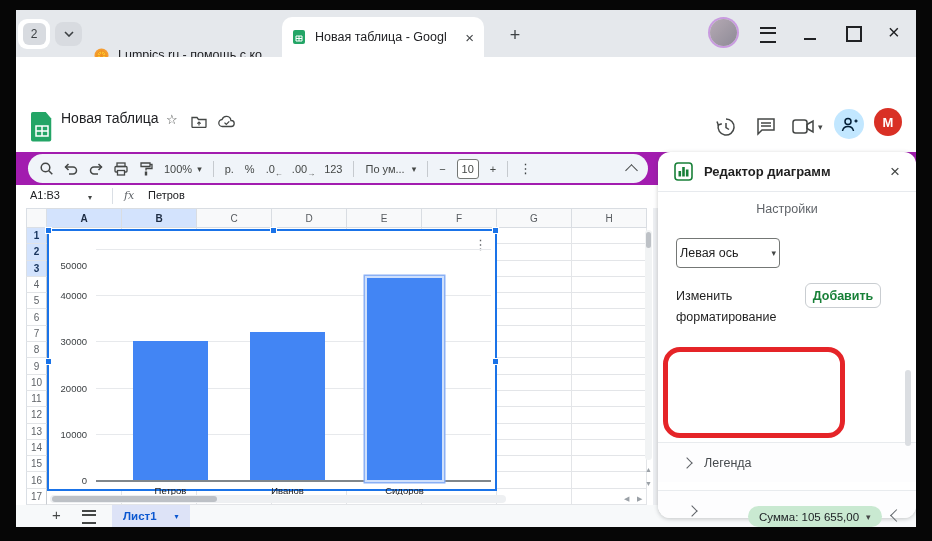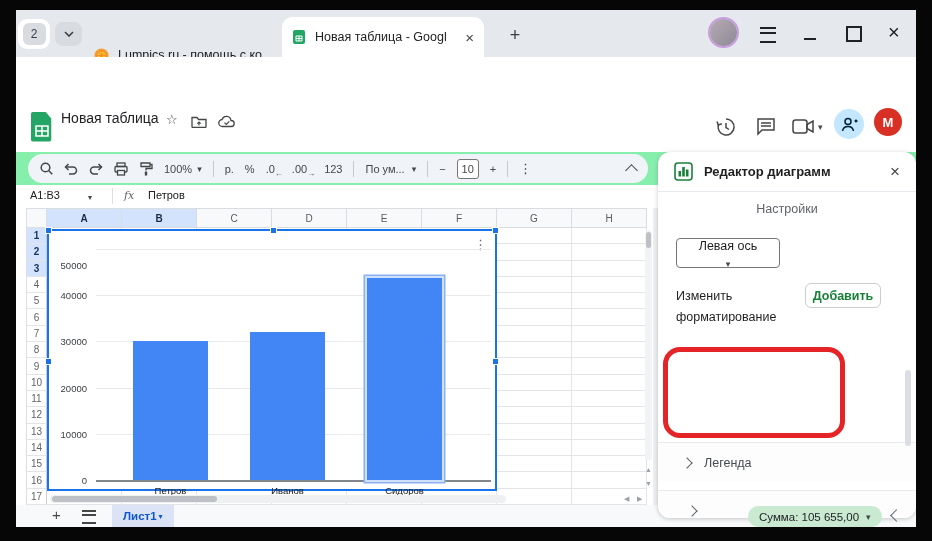--- a/index.html
+++ b/index.html
@@ -37,21 +37,21 @@
   .addr-sep{position:absolute;left:728px;top:63px;width:1px;height:17px;background:#d5d8dc;}
   
   .apphead{position:absolute;left:0;top:95px;width:900px;height:47px;background:#fff;}
   .doc-title{position:absolute;left:45px;top:5px;font-size:14px;color:#202124;}
   .title-icn{position:absolute;top:7px;color:#444746;font-size:13px;}
   .menu-row{position:absolute;left:45px;top:26px;display:flex;gap:10px;}
   .menu-item{font-size:11px;color:#202124;}
   .share-pill{position:absolute;left:818px;top:4px;width:30px;height:30px;border-radius:50%;background:#c2e7ff;display:flex;align-items:center;justify-content:center;}
   .avatar-m{position:absolute;left:858px;top:3px;width:28px;height:28px;border-radius:50%;background:#d93025;color:#fff;font-size:13px;font-weight:bold;display:flex;align-items:center;justify-content:center;}
   
-  .toolrow{position:absolute;left:0;top:142px;width:900px;height:33px;background:#86efac;}
+  .toolrow{position:absolute;left:0;top:142px;width:900px;height:33px;background:#a21caf;}
   .toolpill{position:absolute;left:12px;top:2px;width:620px;height:29px;background:#f0f4f9;border-radius:15px;display:flex;align-items:center;padding:0 12px;box-sizing:border-box;gap:11px;color:#444746;font-size:11px;}
   .tsep{width:1px;height:16px;background:#c6cacf;}
   .tool-txt{white-space:nowrap;}
   .caret{display:inline-block;font-size:9px;color:#444746;}
   .fsz-box{width:20px;height:18px;border:1px solid #747775;border-radius:3px;display:flex;align-items:center;justify-content:center;background:#fff;}
   .dec{position:relative;padding-right:6px;}
   .dec .mini-arrow{position:absolute;right:-2px;bottom:-3px;font-size:8px;}
   .chev-up{width:8px;height:8px;border-left:1.6px solid #444746;border-top:1.6px solid #444746;transform:rotate(45deg);margin-top:3px;}
   
   .fbar{position:absolute;left:0;top:175px;width:640px;height:23px;background:#fff;border-bottom:6px solid #fca5a5;}
@@ -91,39 +91,39 @@
   .tiny-arr{position:absolute;font-size:7px;color:#9aa0a6;}
   
   .panel{position:absolute;left:642px;top:142px;width:258px;height:366px;background:#fff;border-radius:12px;box-shadow:0 1px 4px rgba(60,64,67,.28);overflow:hidden;z-index:6;}
   .p-head{position:absolute;left:0;top:0;width:258px;height:40px;border-bottom:1px solid #e7eaee;box-sizing:border-box;display:flex;align-items:center;padding:0 16px;gap:11px;}
   .p-title{flex:1;font-size:13px;font-weight:bold;color:#1f1f1f;}
   .p-close{font-size:17px;color:#444746;}
   .p-tabs{position:absolute;left:0;top:40px;width:258px;height:33px;display:flex;}
   .p-tab{flex:1;display:flex;align-items:center;justify-content:center;font-size:12.5px;color:#5f6368;position:relative;}
   .p-tab.active{color:#188038;font-weight:bold;}
   .p-tab.active::after{content:"";position:absolute;left:14px;right:14px;bottom:0;height:3px;background:#188038;border-radius:3px 3px 0 0;}
-  .axis-dd{position:absolute;left:18px;top:86px;width:104px;height:30px;border:1px solid #747775;border-radius:4px;box-sizing:border-box;display:flex;align-items:center;padding:0 3px;gap:6px;flex-direction:column;}
+  .axis-dd{position:absolute;left:18px;top:86px;width:104px;height:30px;border:1px solid #747775;border-radius:4px;box-sizing:border-box;display:flex;align-items:center;padding:0 3px;gap:6px;}
   .axis-dd span.lbl{flex:1;font-size:12.5px;color:#1f1f1f;}
   .fmt-lbl{position:absolute;left:18px;top:134px;font-size:12.5px;color:#1f1f1f;line-height:21px;}
   .add-btn{position:absolute;left:147px;top:131px;width:76px;height:25px;border:1px solid #c9cdd1;border-radius:6px;box-sizing:border-box;display:flex;align-items:center;justify-content:center;font-size:12.5px;font-weight:bold;color:#188038;background:#fff;}
   .cb-list{position:absolute;left:0;top:203px;width:240px;}
   .cb-row{display:flex;align-items:center;gap:13px;padding:4px 0 4px 24px;height:15px;}
   .cb-box{width:13px;height:13px;border:1.6px solid #5f6368;border-radius:2px;background:#fff;}
   .cb-lbl{font-size:12px;color:#3c4043;}
   .red-annot{position:absolute;left:5px;top:195px;width:172px;height:81px;border:5px solid #e52428;border-radius:17px;z-index:4;pointer-events:none;}
   .p-sec{position:absolute;left:0;width:258px;height:40px;border-top:1px solid #e8ebee;display:flex;align-items:center;gap:13px;padding-left:30px;box-sizing:border-box;background:#fdfdfe;}
   .sec-lbl{font-size:12.5px;color:#474b4f;}
   .p-scroll{position:absolute;right:5px;top:218px;width:6px;height:76px;background:#dbdee2;border-radius:3px;}
   .chev-r{width:7px;height:7px;border-right:1.6px solid #5f6368;border-top:1.6px solid #5f6368;transform:rotate(45deg);}
   
   .bottombar{position:absolute;left:0;top:495px;width:900px;height:22px;background:#f7f9fa;z-index:5;}
   .bb-plus{position:absolute;left:36px;top:1px;font-size:15px;color:#444746;}
   .bb-menu{position:absolute;left:66px;top:5px;width:14px;height:10px;border-top:2px solid #444746;border-bottom:2px solid #444746;}
   .bb-menu::after{content:"";position:absolute;left:0;top:2px;width:14px;border-top:2px solid #444746;}
-  .sheet-tab{position:absolute;left:96px;top:0;height:22px;background:#dde3f7;display:flex;align-items:center;gap:2px;padding:0 11px;}
+  .sheet-tab{position:absolute;left:96px;top:0;height:22px;background:#dde3f7;display:flex;align-items:center;gap:18px;padding:0 11px;}
   .sheet-name{font-size:11.5px;font-weight:bold;color:#0b57d0;}
   .sheet-caret{font-size:8px;color:#0b57d0;}
   .sum-pill{position:absolute;left:732px;top:496px;height:21px;background:#c9e9d1;border-radius:11px;display:flex;align-items:center;gap:7px;padding:0 11px;z-index:7;}
   .sum-txt{font-size:11.5px;color:#202427;}
   .collapse-chev{position:absolute;left:876px;top:501px;width:8px;height:8px;border-left:1.6px solid #5f6368;border-bottom:1.6px solid #5f6368;transform:rotate(45deg);z-index:7;}
 </style>
 </head>
 <body>
 
 <div class="frame">

